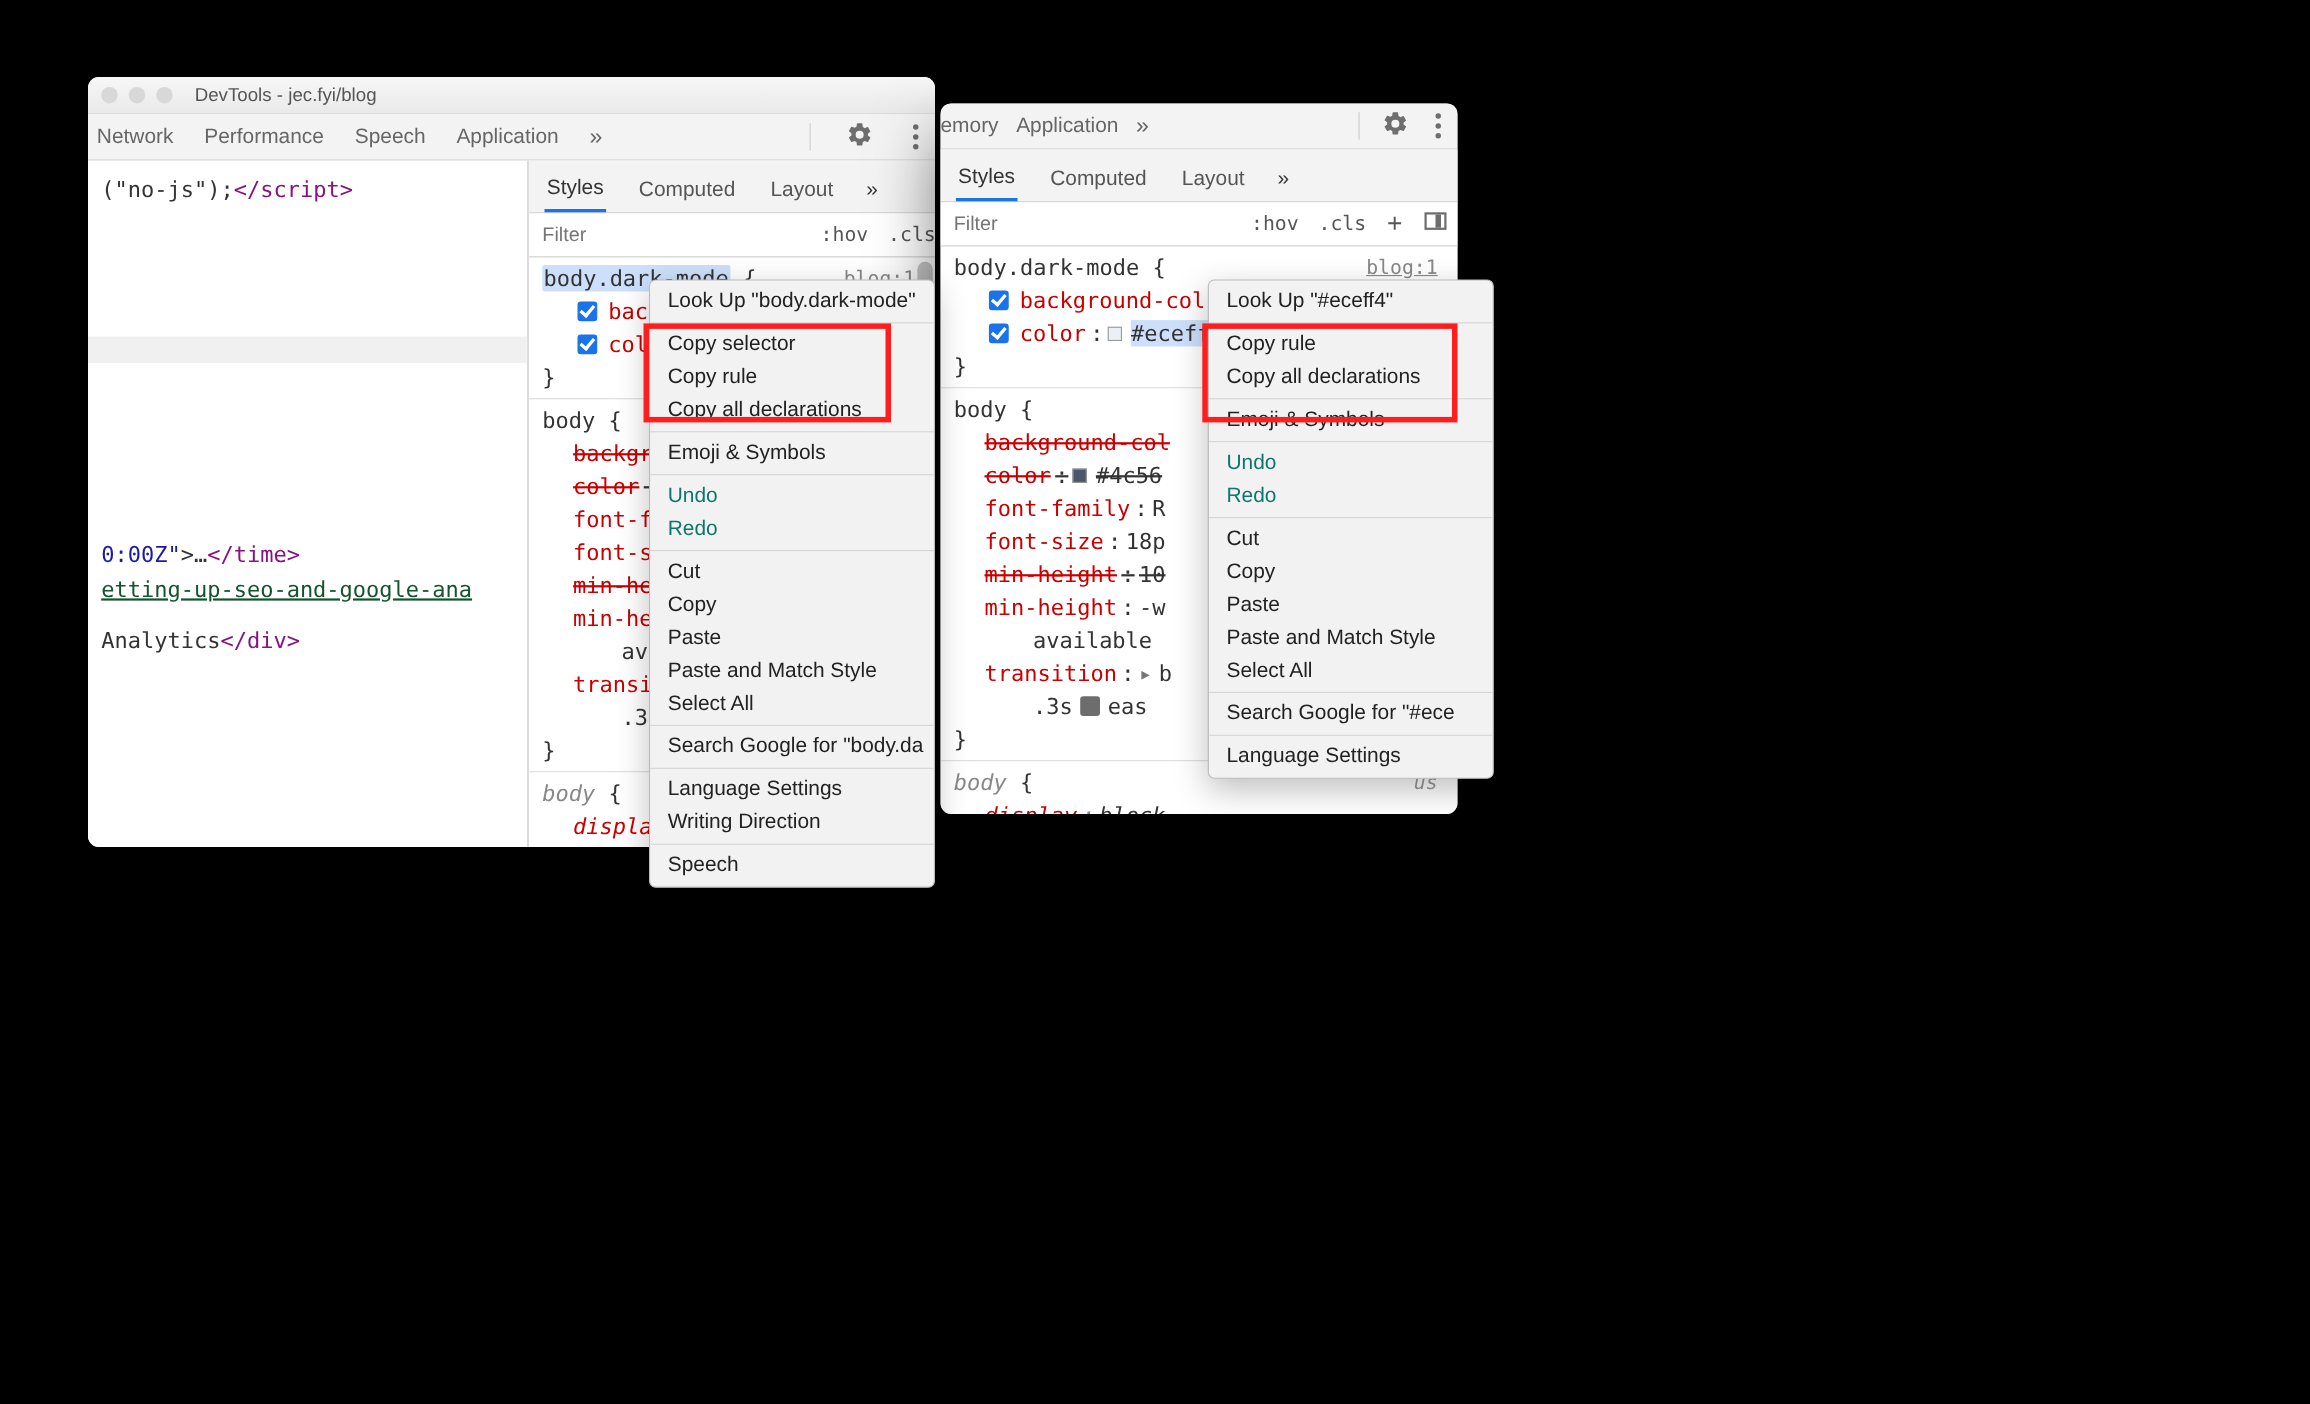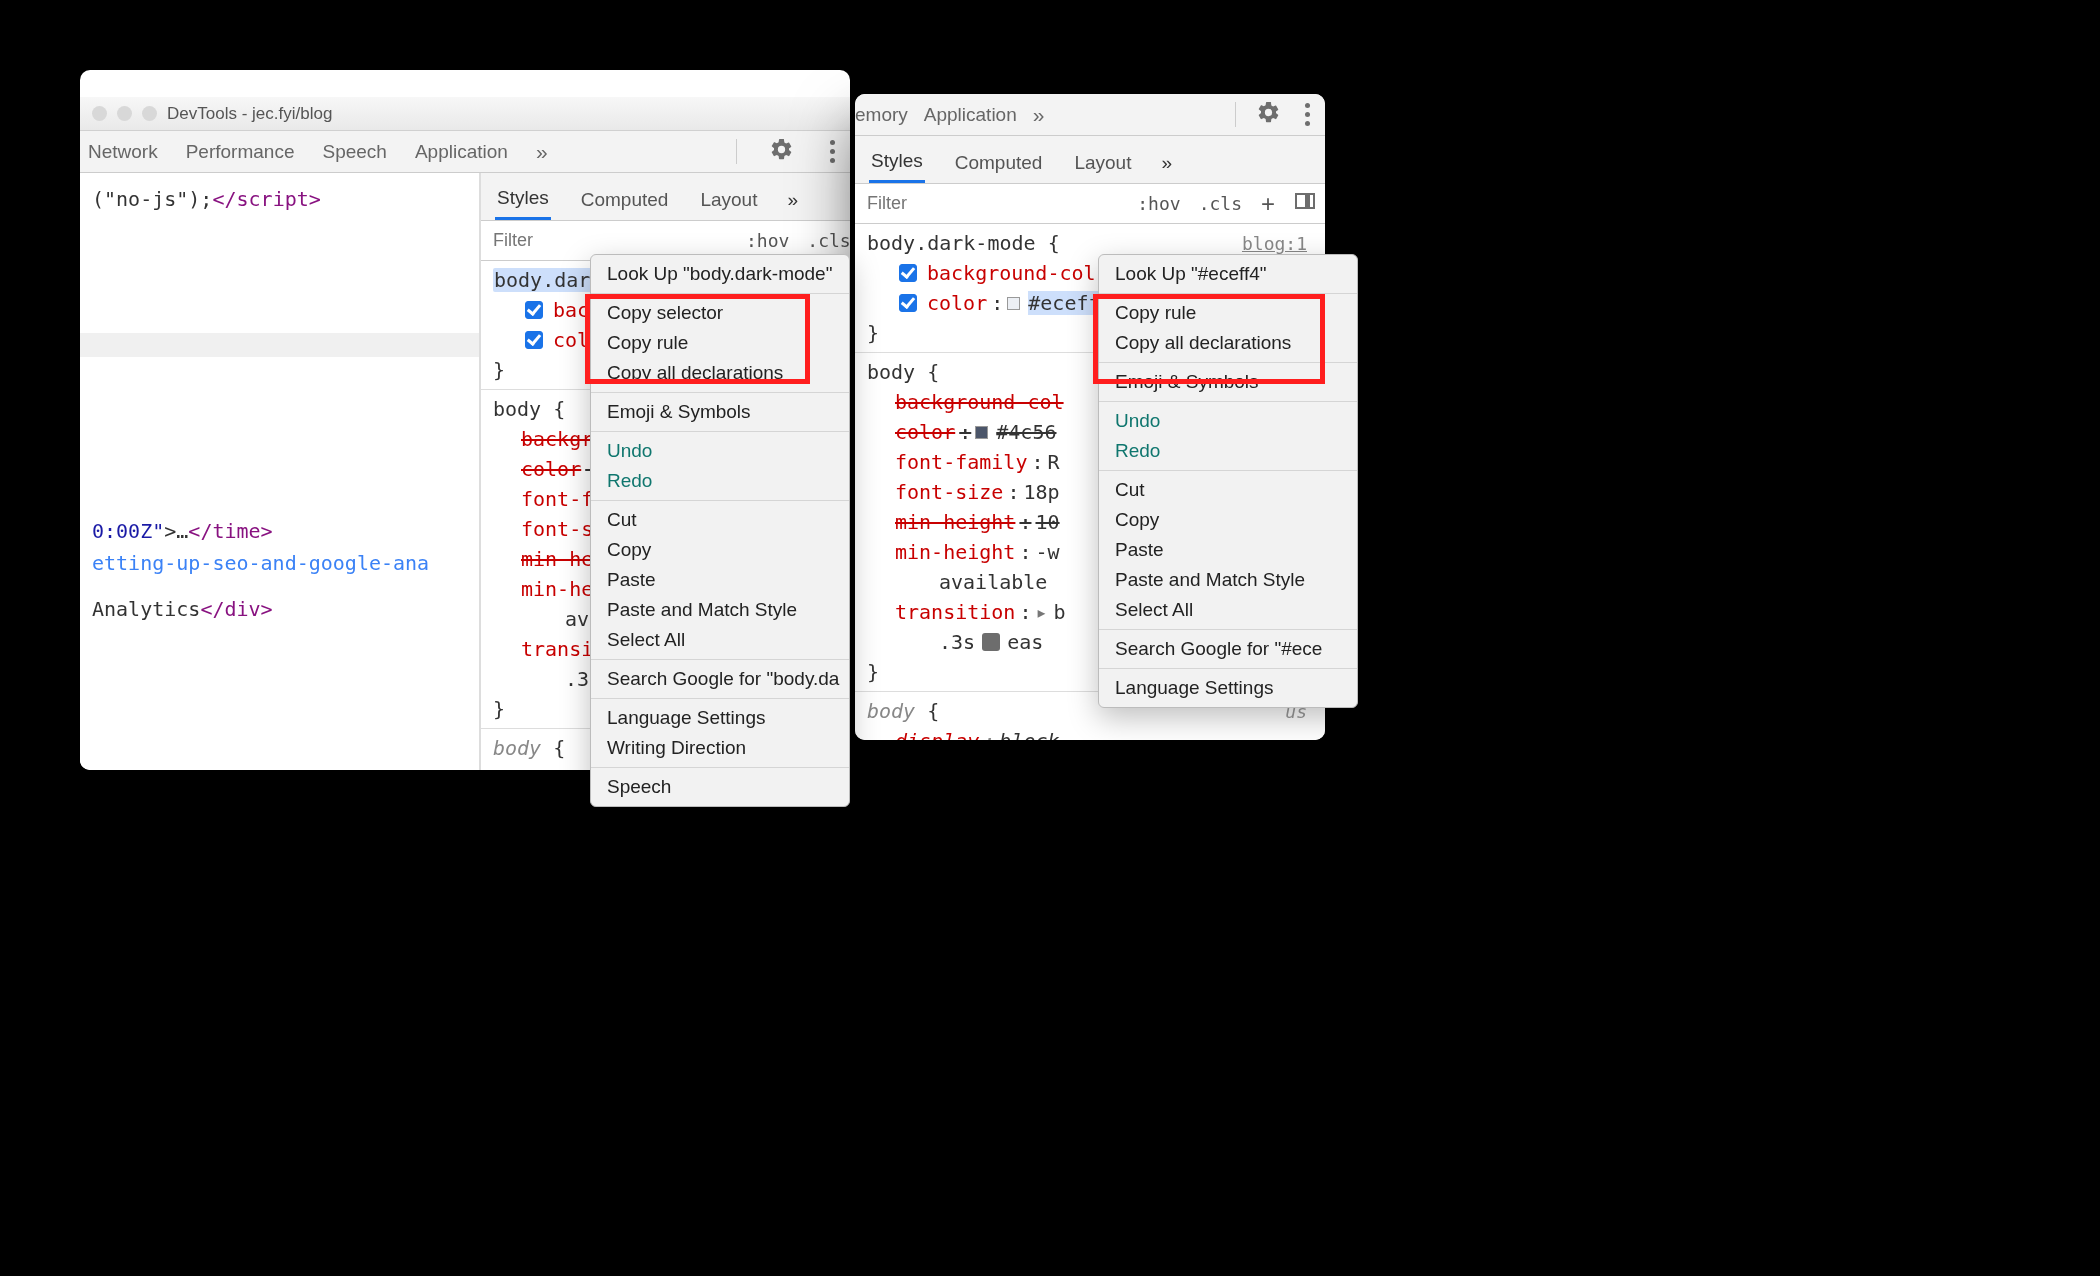--- a/index.html
+++ b/index.html
@@ -23,21 +23,21 @@
     display: flex;
     flex-direction: column;
   }
   .titlebar {
     height: 34px;
     background: linear-gradient(#f7f7f7,#e9e9e9);
     border-bottom: 1px solid #d0d0d0;
     display: flex;
     align-items: center;
     padding: 0 12px;
-    margin-top: 27px;
+    gap: 10px;
   }
   .traffic { display: flex; gap: 10px; margin-right: 10px; }
   .dot { width: 15px; height: 15px; border-radius: 50%; background: #d8d8d8; }
   .title-text { font-size: 17px; color: #555; }
   .tabsbar {
     height: 42px;
     border-bottom: 1px solid #ccc;
     display: flex;
     align-items: center;
     padding: 0 8px;
@@ -66,21 +66,21 @@
     line-height: 1.6;
     overflow: hidden;
     white-space: nowrap;
   }
   .source-pane .hl-line {
     position: absolute; left: 0; right: 0; top: 160px; height: 24px; background: #f0f0f0;
   }
   .source-pane .src { position: relative; }
   .tok-tag { color: #881280; }
   .tok-str { color: #1a1aa6; }
-  .tok-link { color: #3b82f6; }
+  .tok-link { color: #14532d; text-decoration: underline; }
 
   
   .styles-pane {
     flex: 1; display: flex; flex-direction: column; min-width: 0;
     background: #fff;
     border-left: 1px solid #ddd;
   }
   .sidetabs {
     display: flex; align-items: center; gap: 28px;
     padding: 6px 14px 0 14px;

